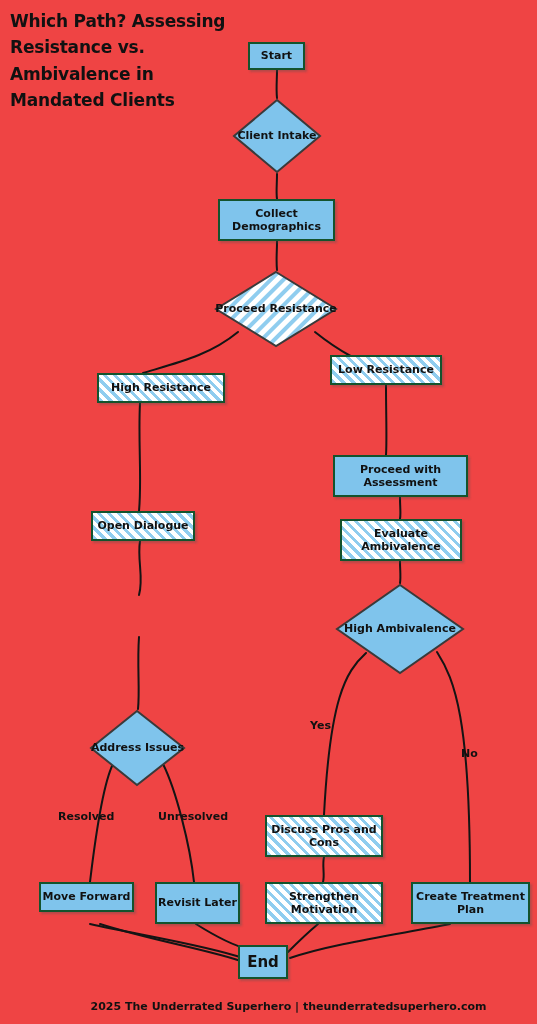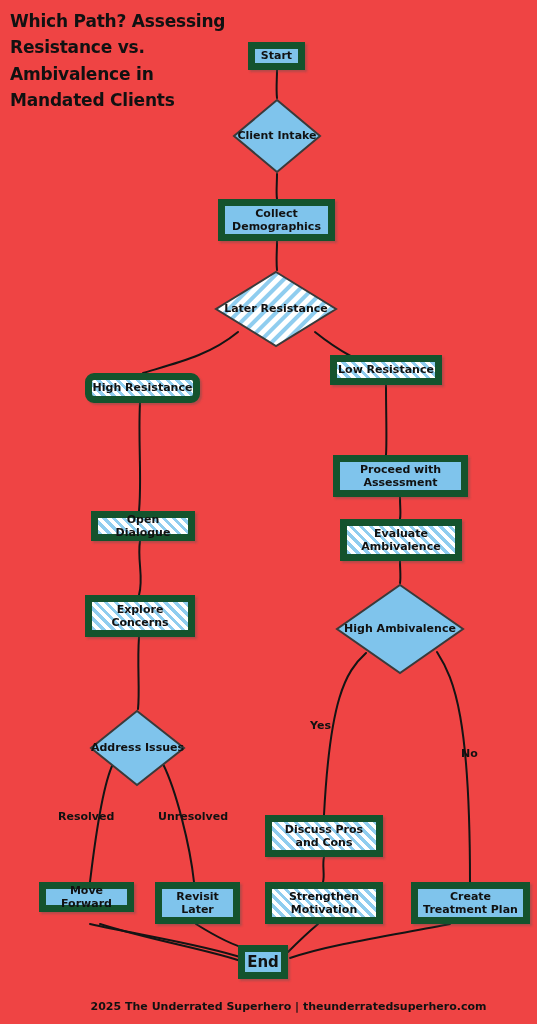--- a/index.html
+++ b/index.html
@@ -56,21 +56,21 @@
     display: flex;
     align-items: center;
     justify-content: center;
     text-align: center;
     color: #111111;
     font-family: "DejaVu Sans", sans-serif;
     font-weight: bold;
     line-height: 1.2;
   }
   .rect {
-    border: 7px solid #14532d;
+    border: 2px solid #14532d;
     background: #7fc4ec;
     box-shadow: 2px 2px 2px rgba(80,80,80,0.35);
     font-size: 11px;
     padding: 2px 0;
   }
   .rect.hatch {
     background-color: #ffffff;
     background-image: repeating-linear-gradient(
       45deg,
       #8fcdef 0px, #8fcdef 3px,
@@ -163,32 +163,31 @@
   <div class="diamond-wrap" style="left:214px; top:270px; width:124px; height:78px;">
     <svg class="diamond-shape" viewBox="0 0 124 78">
       <defs>
         <pattern id="hatchA" width="9" height="9" patternTransform="rotate(45)" patternUnits="userSpaceOnUse">
           <rect width="9" height="9" fill="#ffffff"></rect>
           <rect width="4" height="9" fill="#8fcdef"></rect>
         </pattern>
       </defs>
       <polygon points="62,2 122,39 62,76 2,39" fill="url(#hatchA)" stroke="#3a3a3a" stroke-width="2"></polygon>
     </svg>
-    <div class="diamond-label">Later Resistance</div>
-  </div>
-
-  <div class="node rect hatch" style="left:85px; top:373px; width:115px; height:30px;border-radius:9px;">High Resistance</div>
+    <div class="diamond-label">Proceed Resistance</div>
+  </div>
+
+  <div class="node rect hatch" style="left:97px; top:373px; width:128px; height:30px;">High Resistance</div>
 
   <div class="node rect hatch" style="left:330px; top:355px; width:112px; height:30px;">Low Resistance</div>
 
   <div class="node rect hatch" style="left:91px; top:511px; width:104px; height:30px;">Open Dialogue</div>
 
   <div class="node rect" style="left:333px; top:455px; width:135px; height:42px;">Proceed with Assessment</div>
 
-  <div class="node rect hatch" style="left:85px; top:595px; width:110px; height:42px;">Explore Concerns</div>
 
   <div class="node rect hatch" style="left:340px; top:519px; width:122px; height:42px;">Evaluate Ambivalence</div>
 
   <div class="diamond-wrap" style="left:89px; top:709px; width:97px; height:78px;">
     <svg class="diamond-shape" viewBox="0 0 97 78">
       <polygon points="48,2 95,39 48,76 2,39" fill="#7fc4ec" stroke="#3a3a3a" stroke-width="2"></polygon>
     </svg>
     <div class="diamond-label">Address Issues</div>
   </div>
 

